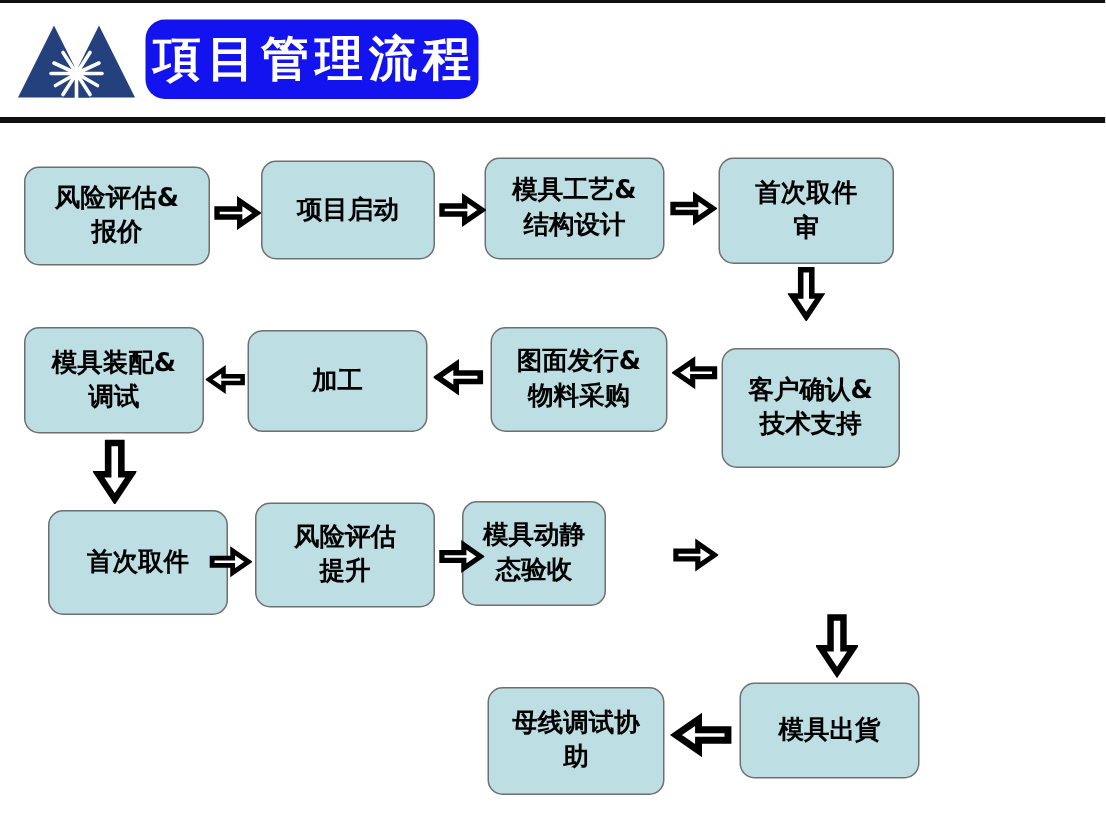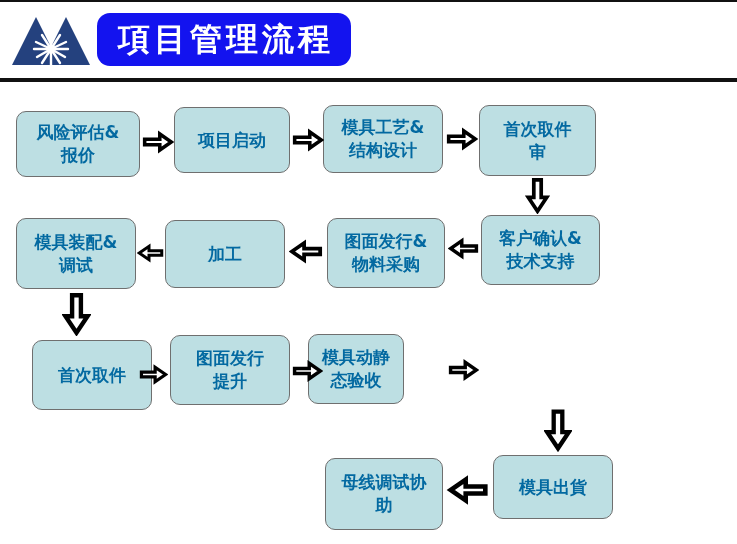--- a/index.html
+++ b/index.html
@@ -4,35 +4,35 @@
 <style>
   html,body{margin:0;padding:0;background:#fff;}
   #slide{
     position:relative;width:737px;height:544px;background:#ffffff;
     font-family:"DejaVu Sans","Liberation Sans",sans-serif;overflow:hidden;
   }
   .top-line{position:absolute;left:0;top:0;width:737px;height:2px;background:#111;}
   .divider{position:absolute;left:0;top:78px;width:737px;height:4px;background:#111;}
   .logo{position:absolute;left:10px;top:8px;width:82px;height:62px;}
   .banner{
-    position:absolute;left:97px;top:13px;width:254px;height:53px;
+    position:absolute;left:97px;top:13px;width:222px;height:53px;
     background:#1313EF;border-radius:13px;
     display:flex;align-items:center;justify-content:center;
   }
   .banner span{
     font-family:"DejaVu Serif","Liberation Serif",serif;
     font-size:32px;font-weight:bold;color:#ffffff;letter-spacing:4px;
     white-space:nowrap;padding-left:4px;
   }
   .box{
     position:absolute;background:#BDDFE3;border:1.6px solid #6F6F6F;border-radius:10px;
     display:flex;align-items:center;justify-content:center;box-sizing:border-box;
   }
   .box span{
-    font-size:17px;font-weight:bold;color:#0369a1;text-align:center;
+    font-size:17px;font-weight:bold;color:#000000;text-align:center;
     line-height:1.35;white-space:pre-line;
   }
   .arr{position:absolute;line-height:0;}
   .arr svg{display:block;}
 </style>
 </head>
 <body>
 
 <div id="slide">
 
@@ -97,21 +97,21 @@
         <polygon points="3,10 20,10 20,4 33,13 20,22 20,16 3,16" fill="#fff" stroke="#000" stroke-width="4"></polygon>
       </svg>
   </div>
 
   <div class="arr" style="left:525px;top:177px">
     <svg width="25" height="37" viewBox="0 0 26 40">
         <polygon points="9,3 17,3 17,22 23,22 13,37 3,22 9,22" fill="#fff" stroke="#000" stroke-width="4"></polygon>
       </svg>
   </div>
 
-  <div class="box" style="left:481px;top:215px;width:119px;height:70px">
+  <div class="box" style="left:481px;top:232px;width:119px;height:80px">
       <span>客户确认&amp;
 技术支持</span>
     </div>
   <div class="box" style="left:327px;top:218px;width:118px;height:70px">
       <span>图面发行&amp;
 物料采购</span>
     </div>
   <div class="box" style="left:165px;top:220px;width:120px;height:68px">
       <span>加工</span>
     </div>
@@ -139,21 +139,21 @@
   <div class="arr" style="left:62px;top:292px">
     <svg width="29" height="44" viewBox="0 0 26 40">
         <polygon points="9,3 17,3 17,22 23,22 13,37 3,22 9,22" fill="#fff" stroke="#000" stroke-width="4"></polygon>
       </svg>
   </div>
 
   <div class="box" style="left:32px;top:340px;width:120px;height:70px">
       <span>首次取件</span>
     </div>
   <div class="box" style="left:170px;top:335px;width:120px;height:70px">
-      <span>图面发行
+      <span>风险评估
 提升</span>
     </div>
   <div class="box" style="left:308px;top:334px;width:96px;height:70px">
       <span>模具动静
 态验收</span>
     </div>
 
   <div class="arr" style="left:139px;top:362px">
     <svg width="29" height="25" viewBox="0 0 36 26">
         <polygon points="3,10 20,10 20,4 33,13 20,22 20,16 3,16" fill="#fff" stroke="#000" stroke-width="4"></polygon>

